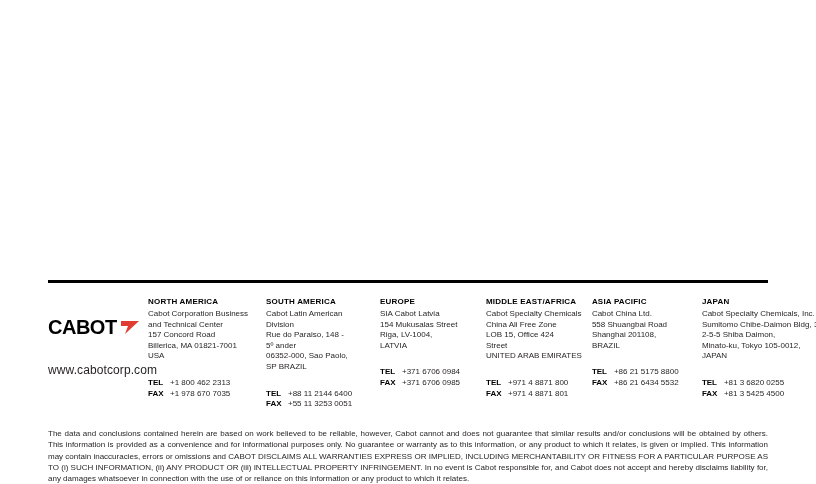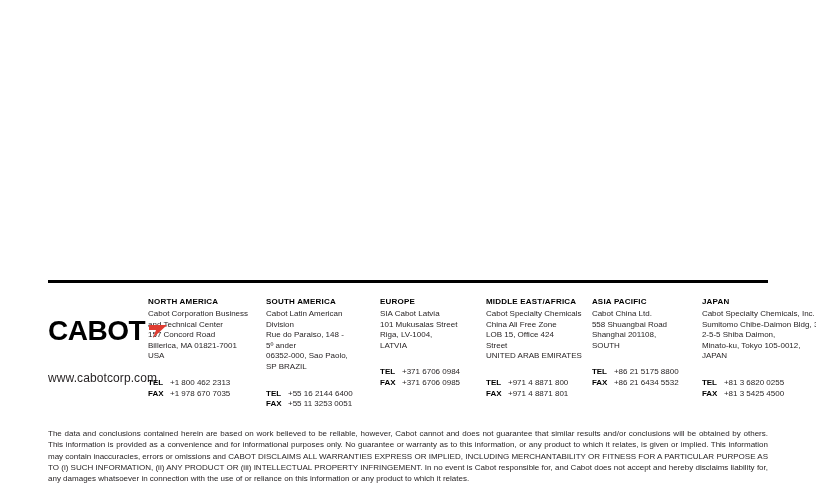--- a/index.html
+++ b/index.html
@@ -41,21 +41,21 @@
     flex: 0 0 100px;
     padding-top: 20px;
   }
   .logo-row {
     display: flex;
     align-items: center;
   }
   .logo-word {
     font-family: "Liberation Sans", sans-serif;
     font-weight: bold;
-    font-size: 28px;
+    font-size: 20px;
     letter-spacing: -0.5px;
     color: #000000;
     line-height: 1;
   }
   .logo-swoosh {
     margin-left: 3px;
     width: 20px;
     height: 20px;
     position: relative;
   }
@@ -171,33 +171,33 @@
         <div class="col-head">SOUTH AMERICA</div>
         <div class="addr-line">Cabot Latin American</div>
         <div class="addr-line">Division</div>
         <div class="addr-line">Rue do Paraiso, 148 -</div>
         <div class="addr-line">5º ander</div>
         <div class="addr-line">06352-000, Sao Paolo,</div>
         <div class="addr-line">SP BRAZIL</div>
         <div class="contacts">
           <div class="contact-row">
             <span class="contact-label">TEL</span>
-            <span class="contact-value">+55 16 2144 6400</span>
+            <span class="contact-value">+88 11 2144 6400</span>
           </div>
           <div class="contact-row">
             <span class="contact-label">FAX</span>
             <span class="contact-value">+55 11 3253 0051</span>
           </div>
         </div>
       </div>
 
       <div class="col c-eu">
         <div class="col-head">EUROPE</div>
         <div class="addr-line">SIA Cabot Latvia</div>
-        <div class="addr-line">101 Mukusalas Street</div>
+        <div class="addr-line">154 Mukusalas Street</div>
         <div class="addr-line">Riga, LV-1004,</div>
         <div class="addr-line">LATVIA</div>
         <div class="contacts">
           <div class="contact-row">
             <span class="contact-label">TEL</span>
             <span class="contact-value">+371 6706 0984</span>
           </div>
           <div class="contact-row">
             <span class="contact-label">FAX</span>
             <span class="contact-value">+371 6706 0985</span>
@@ -222,21 +222,21 @@
             <span class="contact-value">+971 4 8871 801</span>
           </div>
         </div>
       </div>
 
       <div class="col c-ap">
         <div class="col-head">ASIA PACIFIC</div>
         <div class="addr-line">Cabot China Ltd.</div>
         <div class="addr-line">558 Shuangbai Road</div>
         <div class="addr-line">Shanghai 201108,</div>
-        <div class="addr-line">SOUTH</div>
+        <div class="addr-line">BRAZIL</div>
         <div class="contacts">
           <div class="contact-row">
             <span class="contact-label">TEL</span>
             <span class="contact-value">+86 21 5175 8800</span>
           </div>
           <div class="contact-row">
             <span class="contact-label">FAX</span>
             <span class="contact-value">+86 21 6434 5532</span>
           </div>
         </div>

